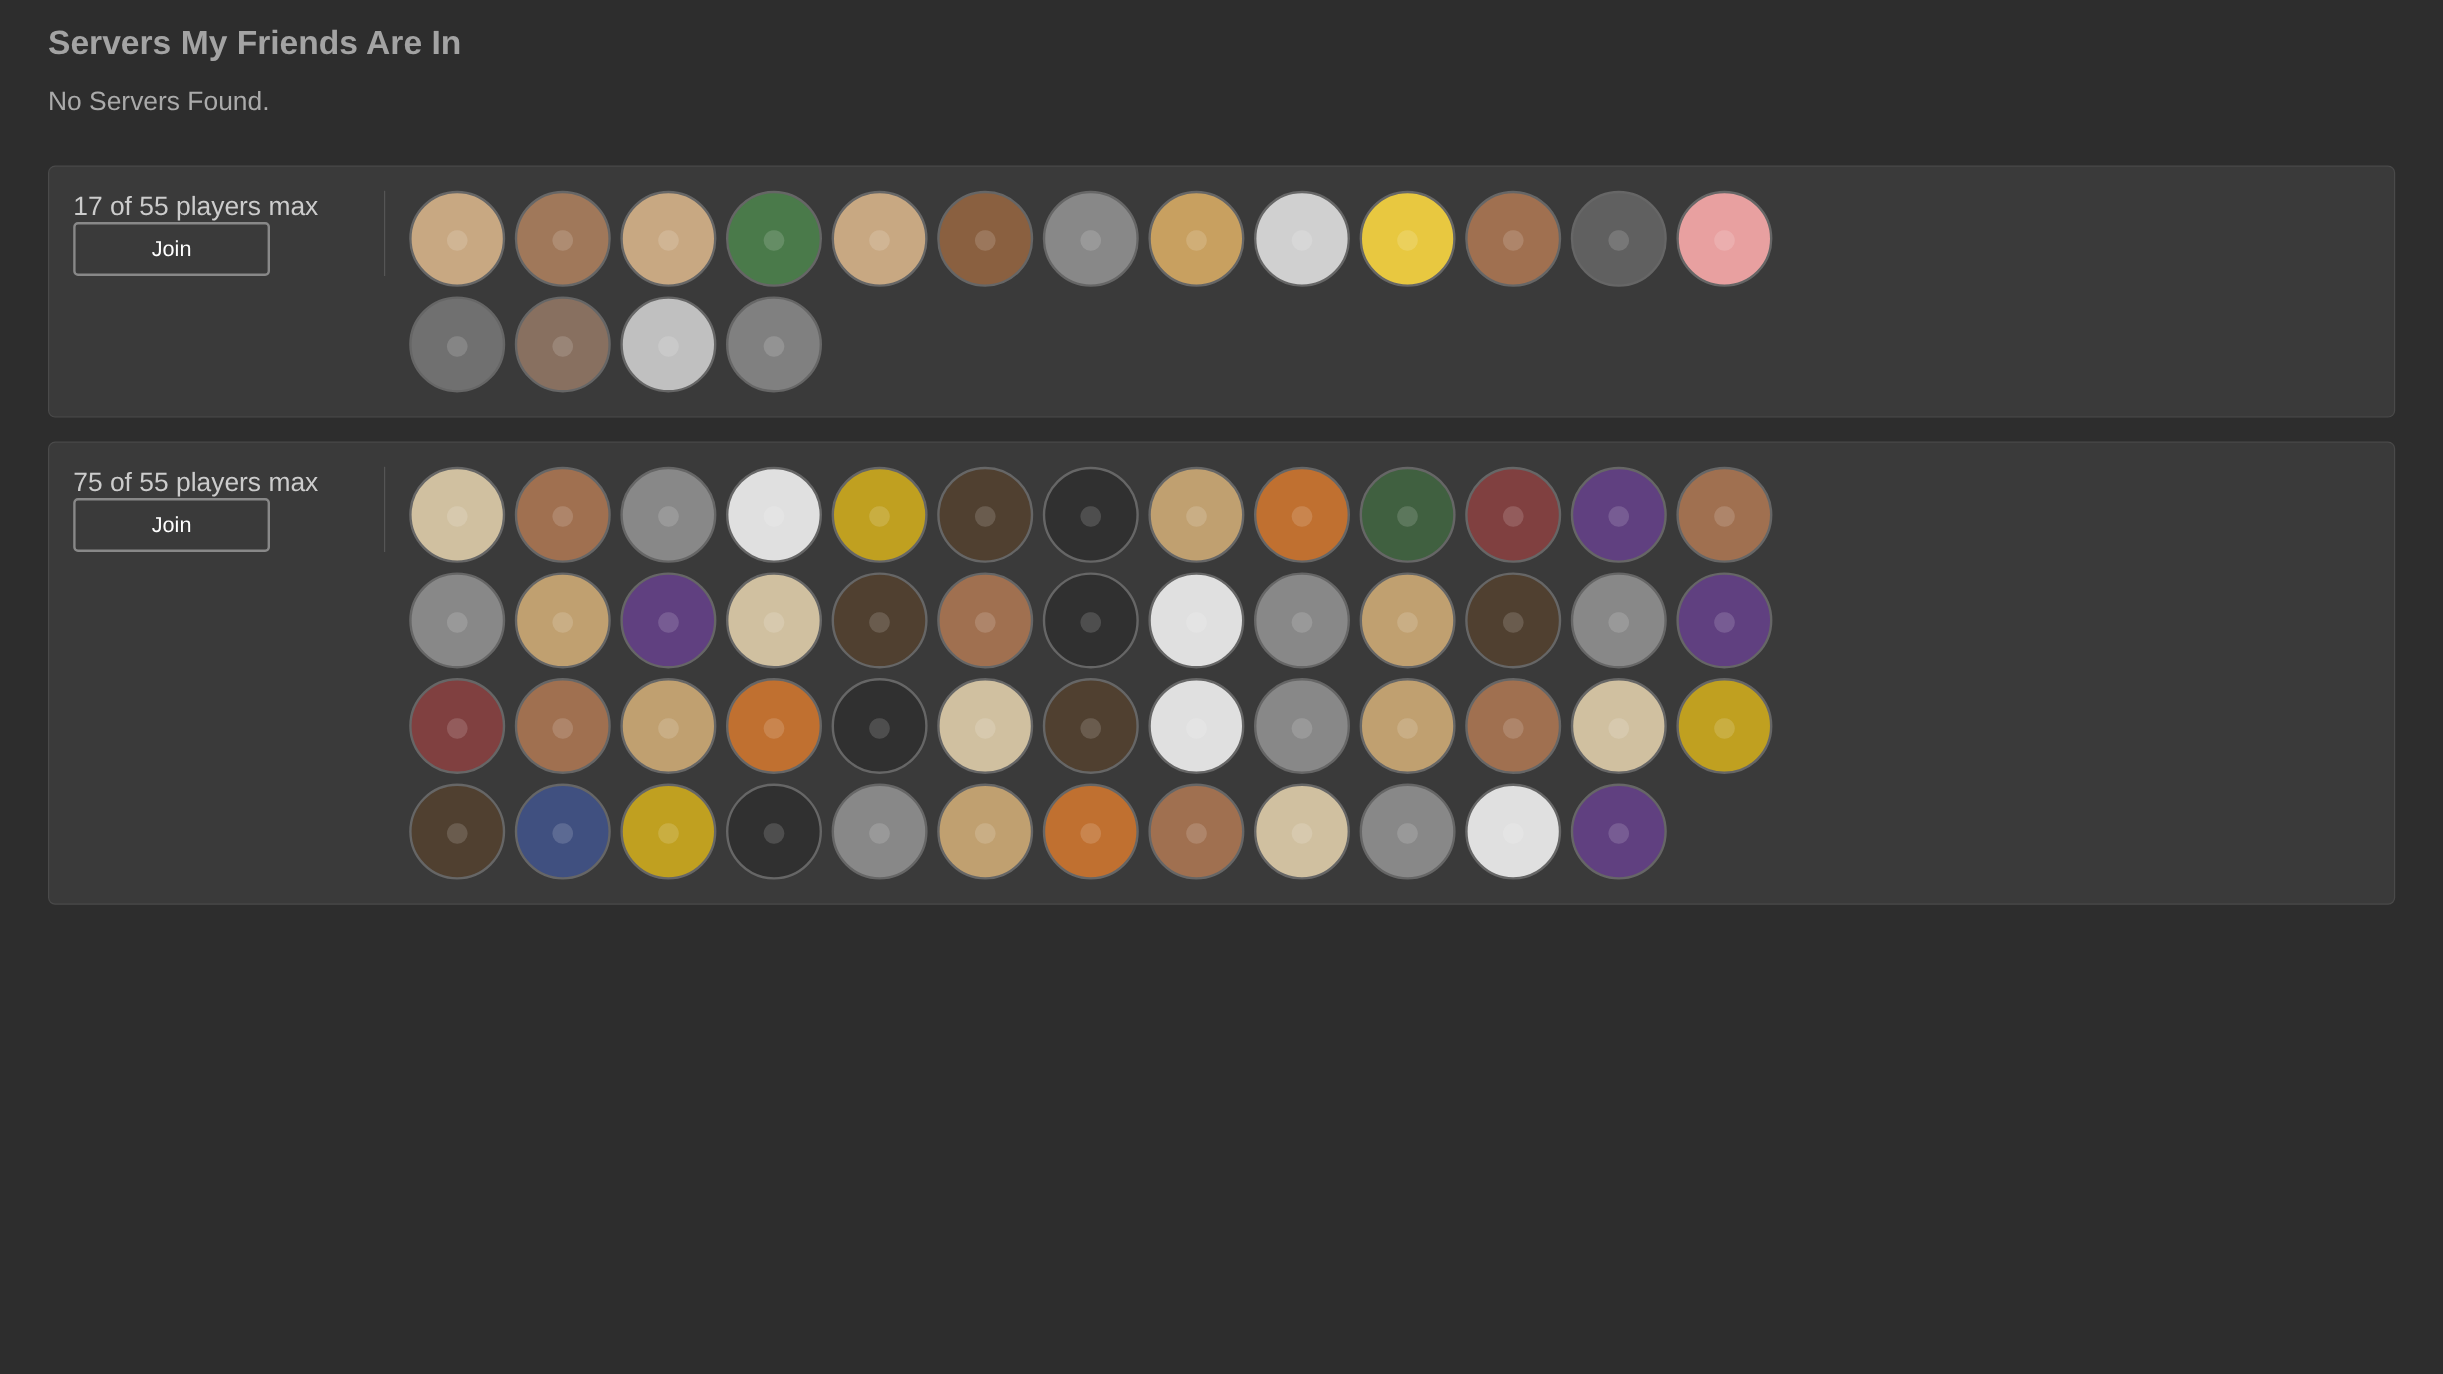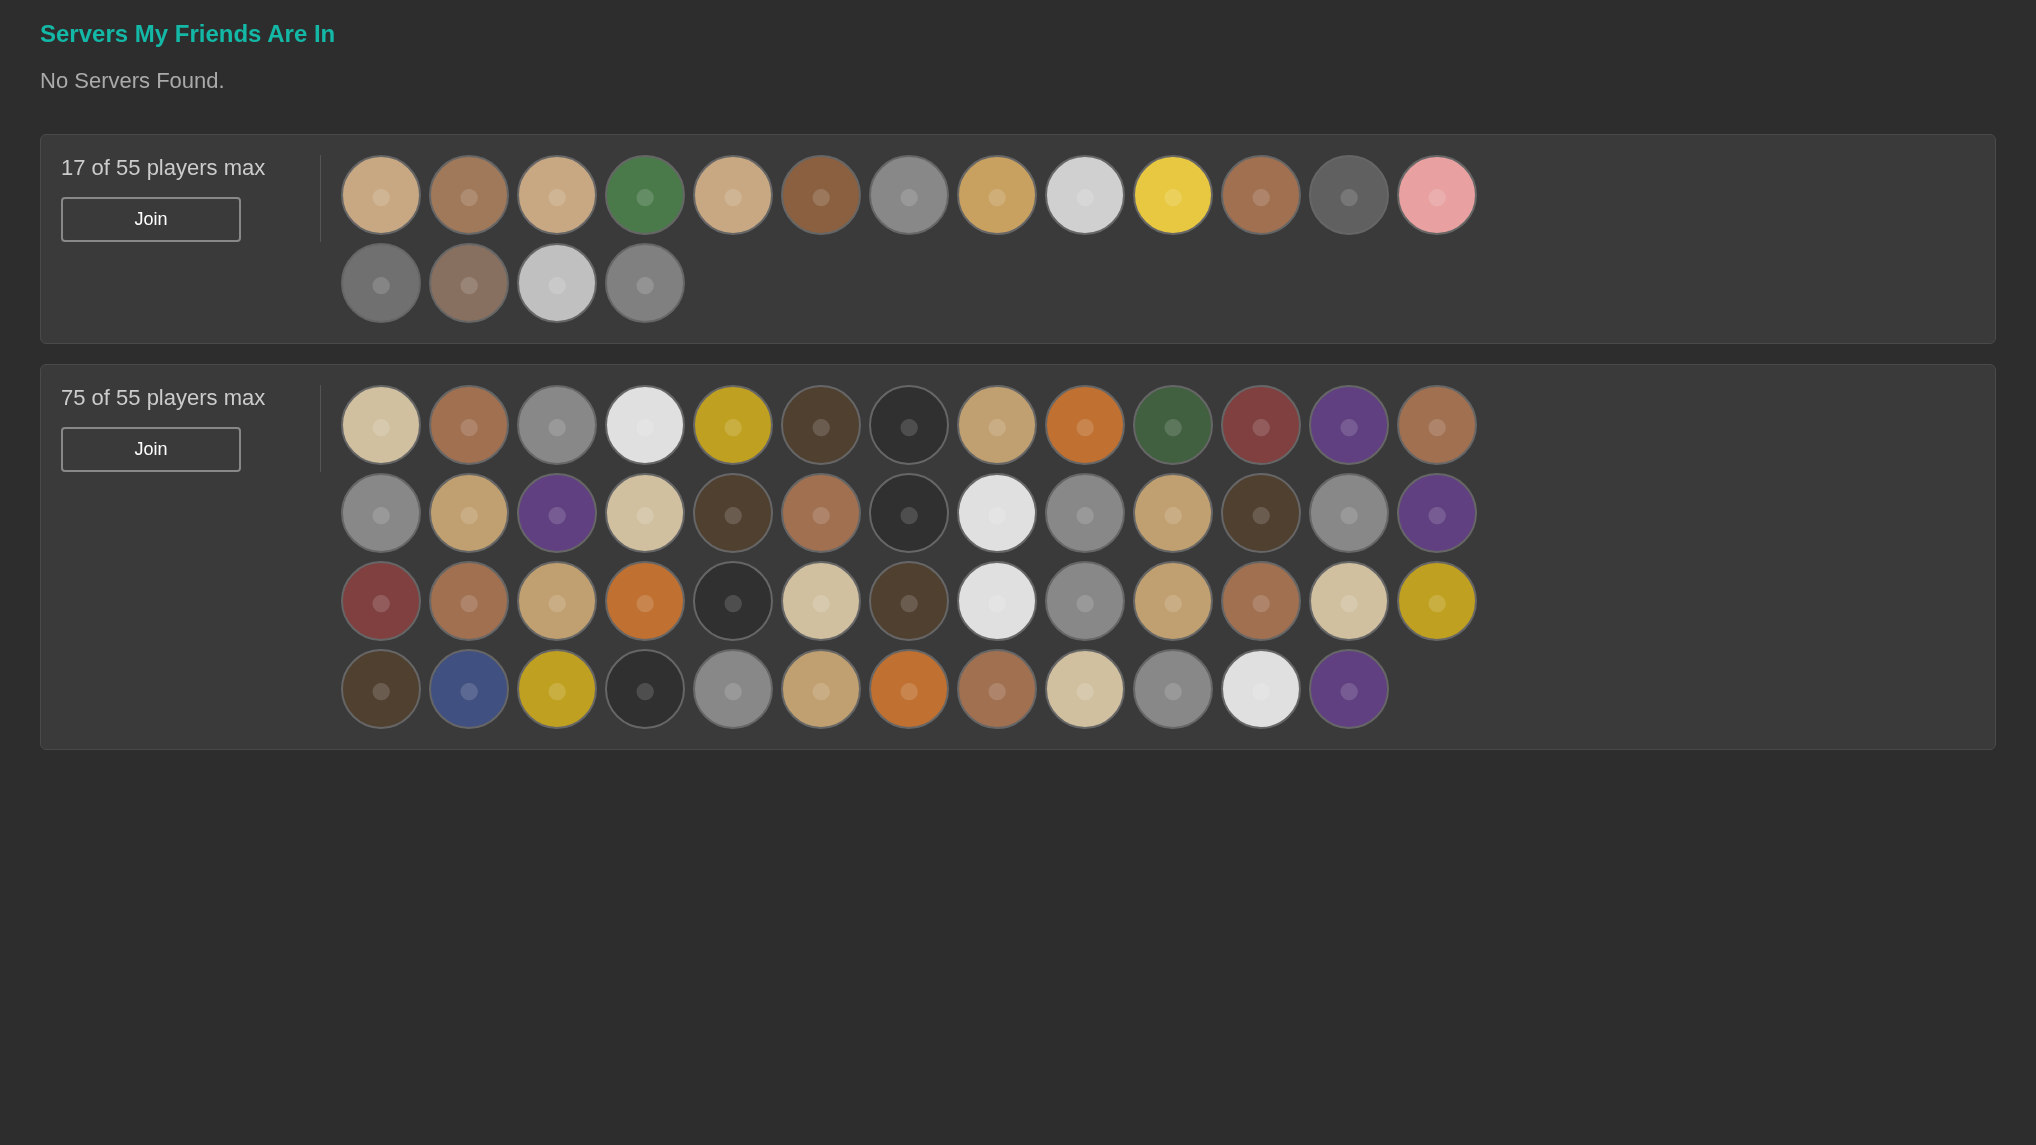--- a/index.html
+++ b/index.html
@@ -14,23 +14,23 @@
       padding: 20px 40px 40px 40px;
     }
     .top-message {
       text-align: center;
       color: #aaaaaa;
       font-size: 22px;
       margin-bottom: 30px;
       padding-top: 10px;
     }
     .section-title {
-      font-size: 24px;
+      font-size: 28px;
       font-weight: bold;
-      color: #14b8a6;
+      color: #a3a3a3;
       margin-bottom: 20px;
     }
     .no-servers {
       text-align: left;
       color: #aaaaaa;
       font-size: 22px;
       margin: 20px 0 40px 0;
     }
     .server-card {
       background-color: #3a3a3a;
@@ -40,38 +40,37 @@
       display: flex;
       flex-direction: row;
       margin-bottom: 20px;
       align-items: flex-start;
     }
     .server-info {
       min-width: 260px;
       max-width: 260px;
       display: flex;
       flex-direction: column;
-      gap: 16px;
       padding-right: 20px;
       border-right: 1px solid #555;
     }
     .player-count-text {
       font-size: 22px;
       color: #cccccc;
     }
     .join-button {
       background: transparent;
       border: 2px solid #888888;
       color: #ffffff;
       padding: 10px 20px;
       font-size: 18px;
       cursor: pointer;
       border-radius: 4px;
       text-align: center;
-      width: 180px;
+      width: 164px;
     }
     .avatars-section {
       flex: 1;
       padding-left: 20px;
       display: flex;
       flex-direction: column;
       gap: 8px;
     }
     .avatar-row {
       display: flex;

